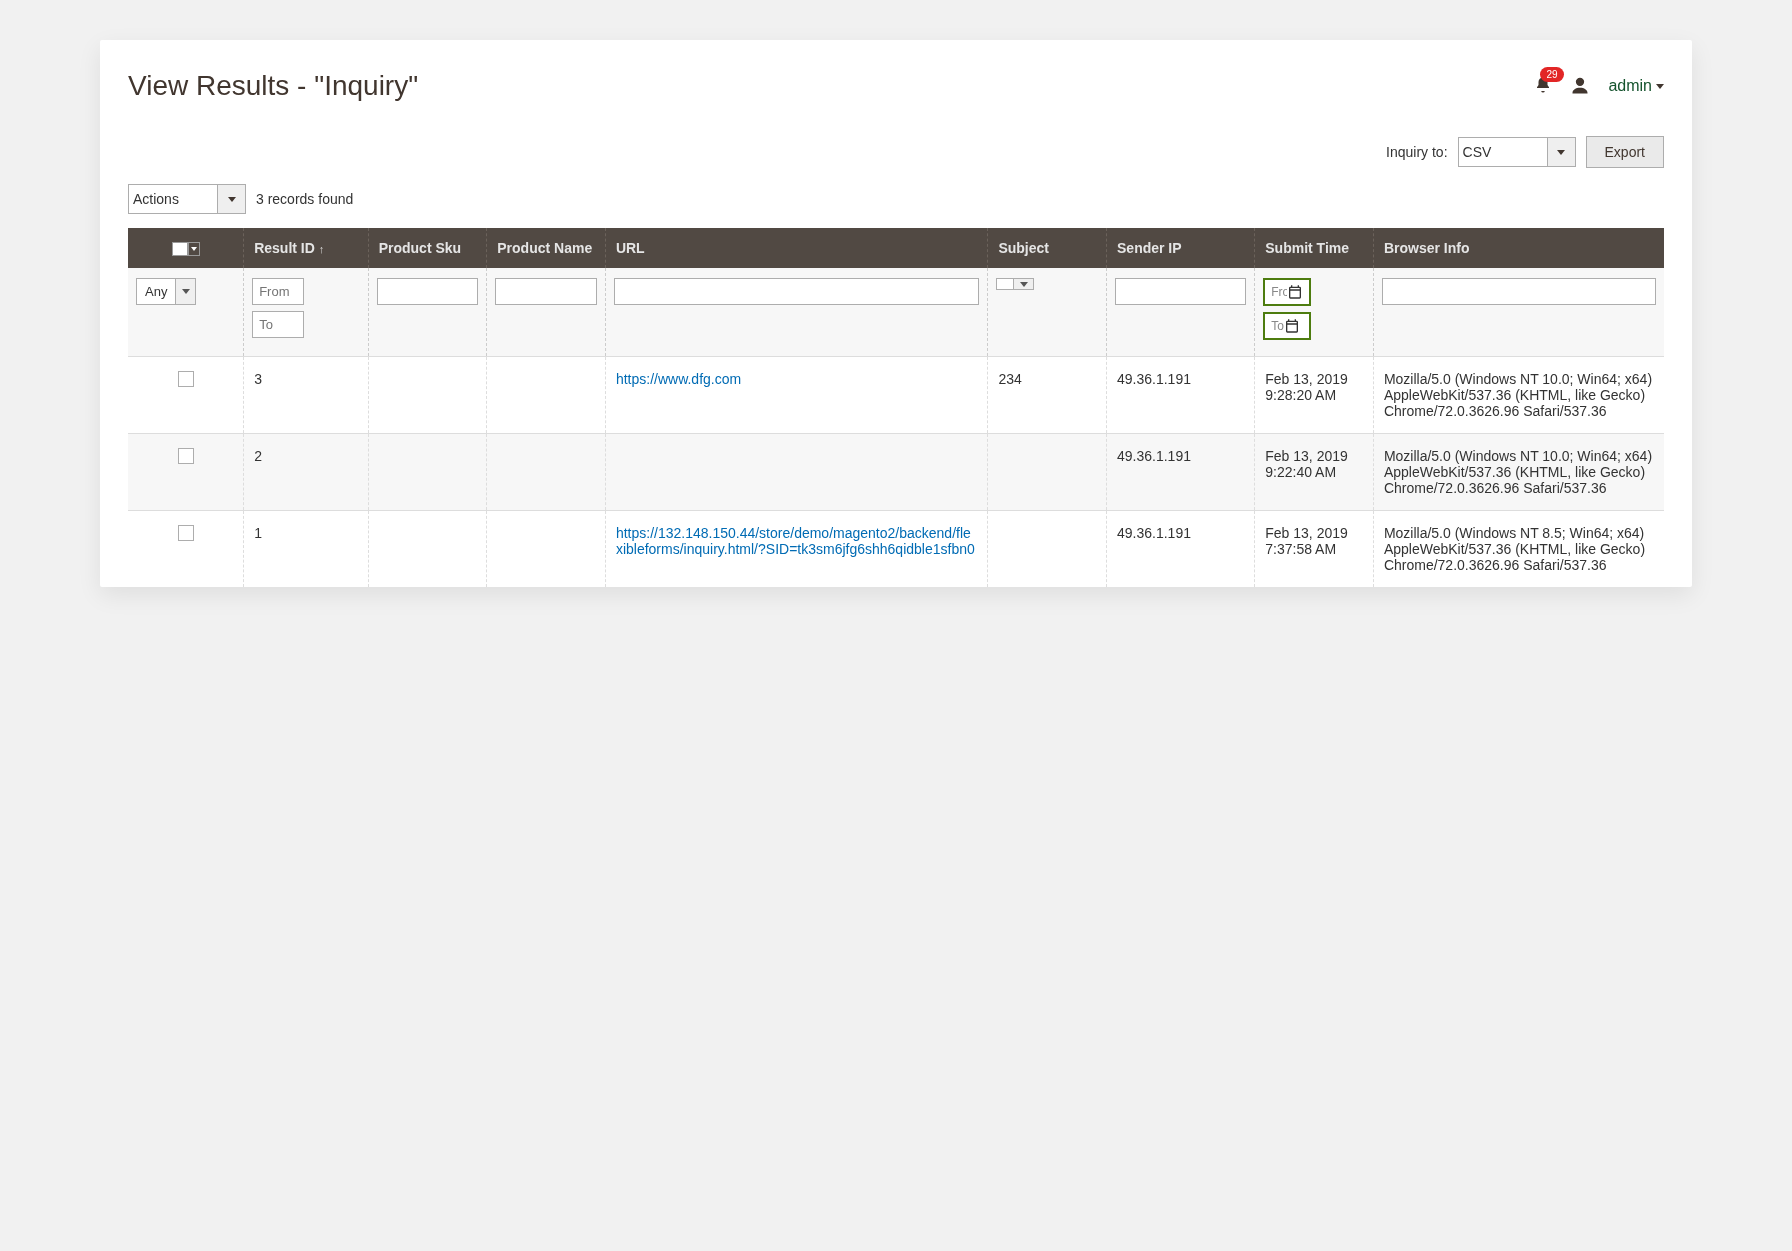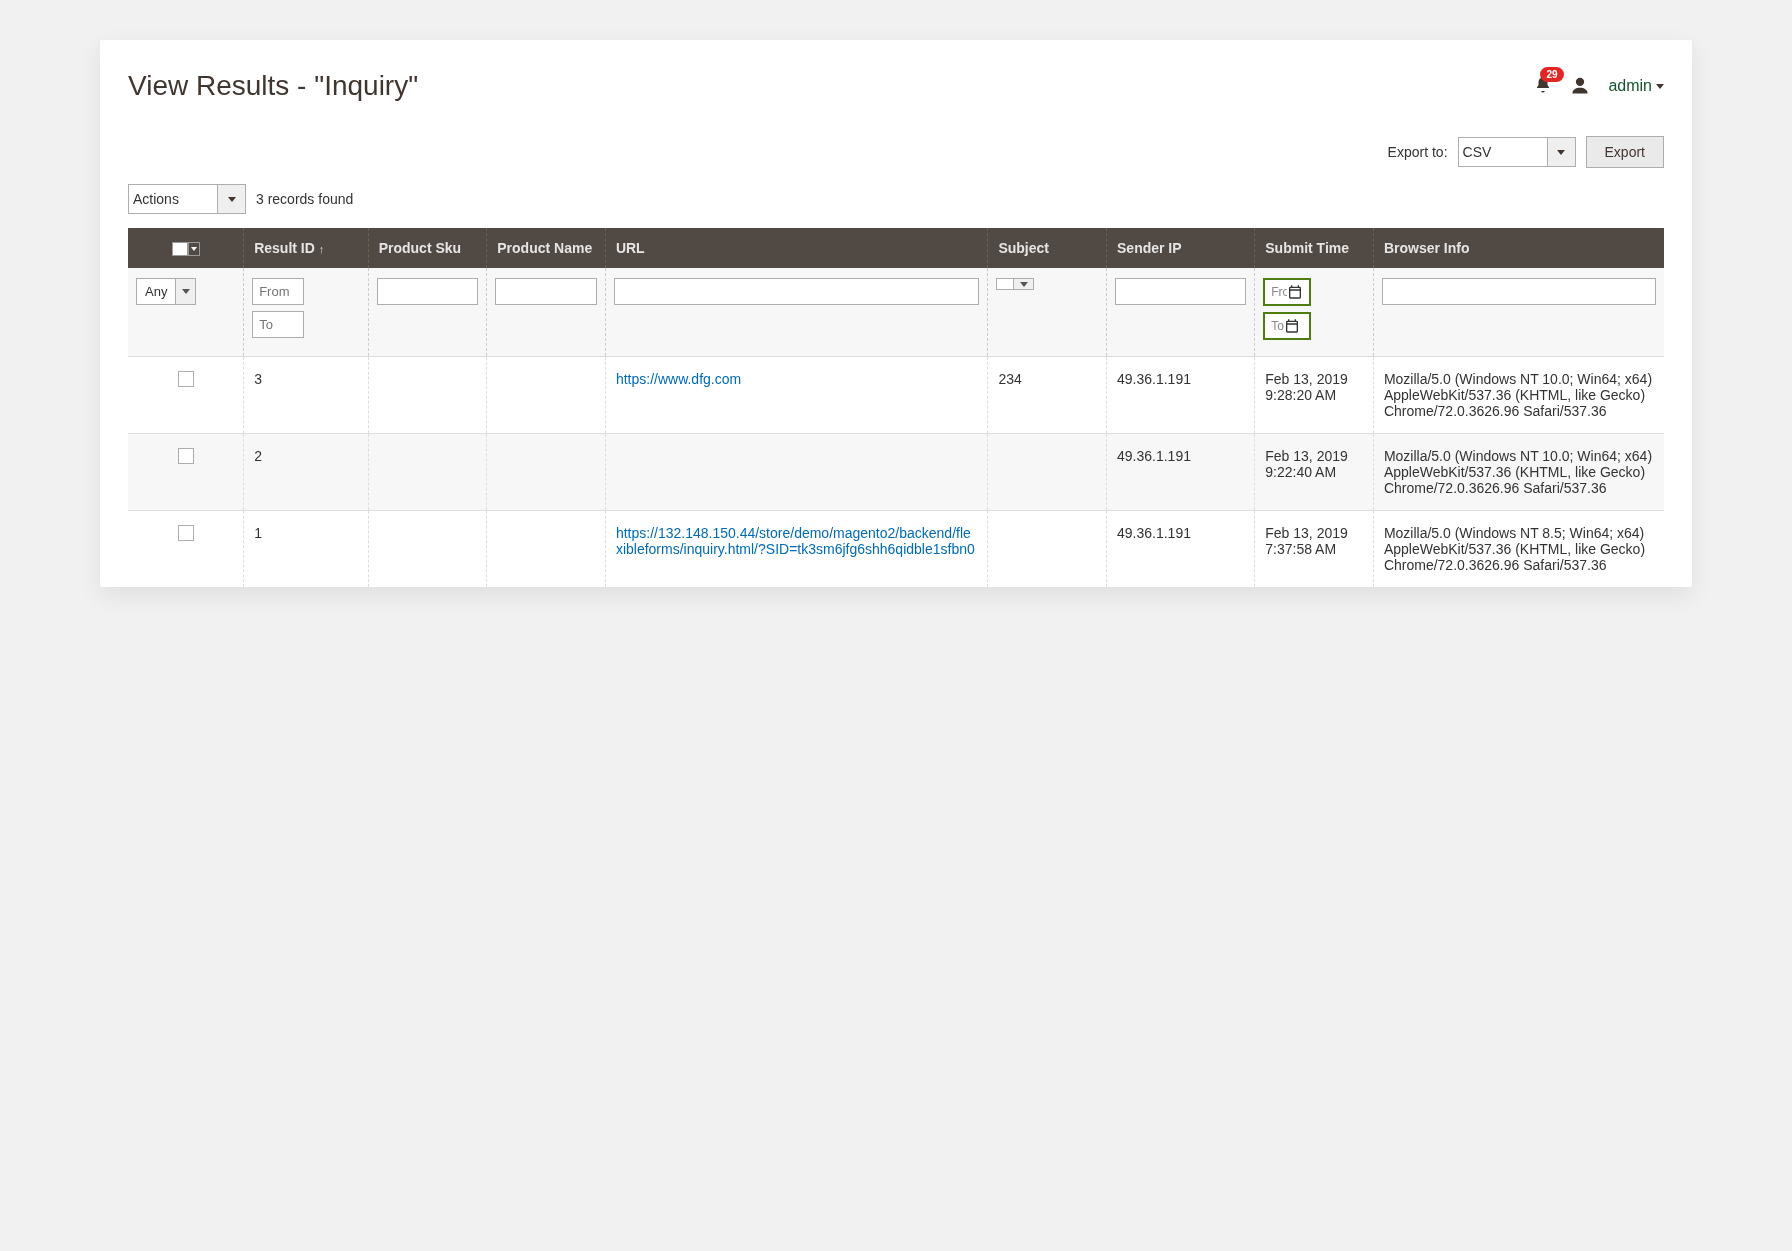--- a/index.html
+++ b/index.html
@@ -34,21 +34,21 @@
     gap: 18px;
   }
   .bell-wrap { position: relative; }
   .bell-icon { fill: #41362f; }
   .badge {
     position: absolute;
     top: -8px; left: 6px;
     background: #e22626;
     color: #fff;
     font-size: 10px;
-    font-weight: 700;
+    font-weight: 400;
     padding: 2px 6px;
     border-radius: 10px;
   }
   .user-icon { fill: #41362f; }
   .admin-drop { display:flex; align-items:center; gap:4px; cursor:pointer; font-size:16px; color:#14532d;}
   .caret-down { border-top: 5px solid #41362f; border-left: 4px solid transparent; border-right: 4px solid transparent; }
 
   .toolbar1 { display:flex; align-items:center; gap:18px; margin-bottom:38px;}
   .btn-dark {
     background: #514943;
@@ -139,21 +139,21 @@
         </svg>
       <div class="admin-drop">
         <span>admin</span>
         <span class="caret-down"></span>
       </div>
     </div>
   </div>
 
 
   <div class="toolbar2">
-    <span class="lbl">Export to:</span>
+    <span class="lbl">Inquiry to:</span>
     <div class="select-wrap">
       <div class="select-box">CSV</div>
       <div class="drop-btn">
           <span class="caret-down"></span>
         </div>
     </div>
     <button class="btn-light">Export</button>
   </div>
 
   <div class="toolbar3">

